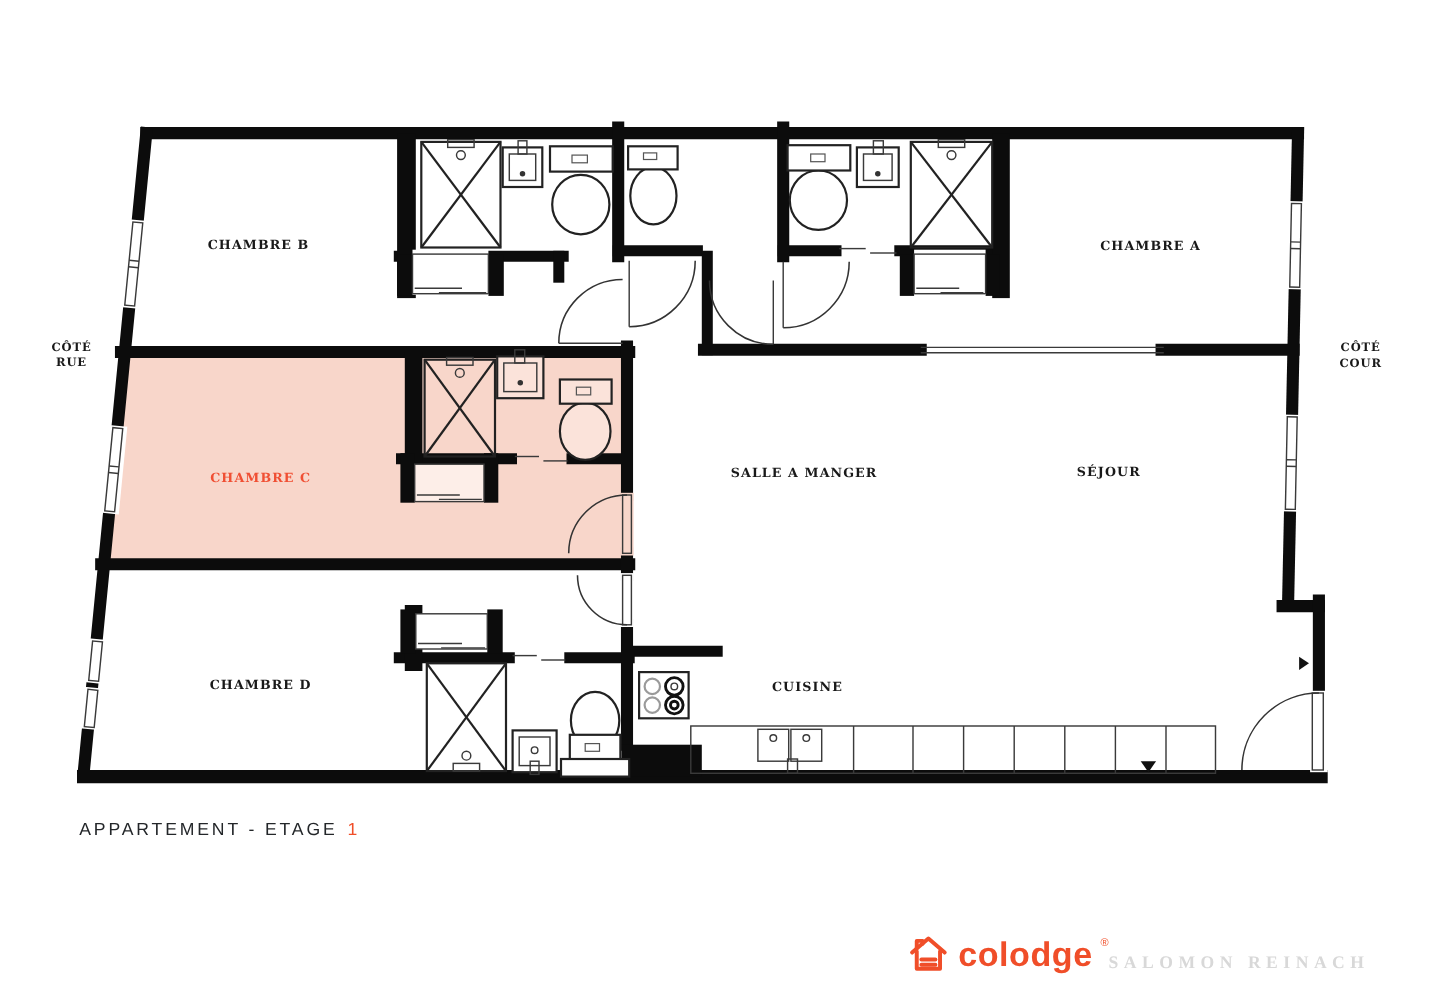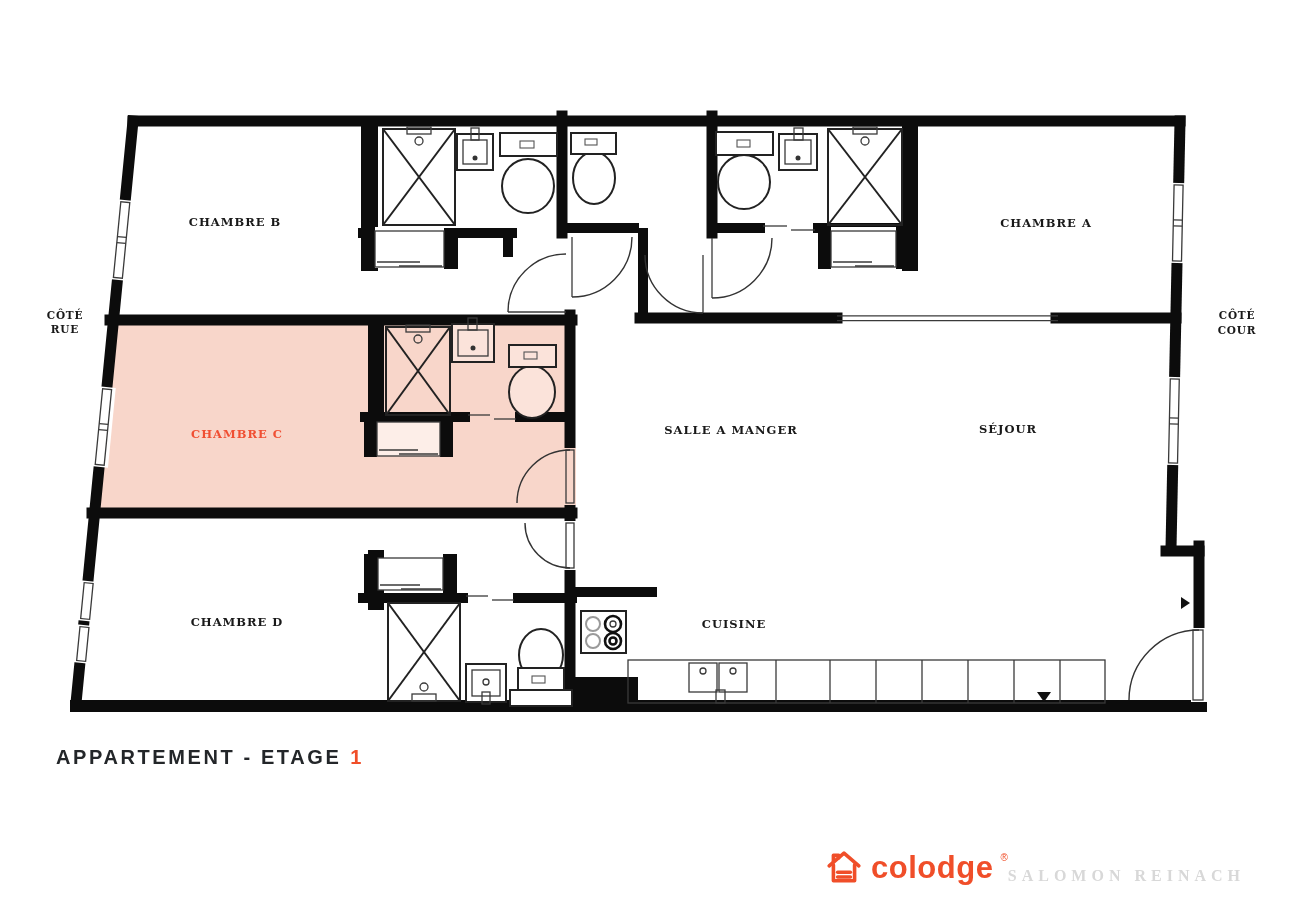--- a/index.html
+++ b/index.html
@@ -16,21 +16,21 @@
   .fp{stroke:#222;stroke-width:2;fill:#fbe3da;}
   .fn{stroke:#222;stroke-width:2;fill:none;}
   .arc{stroke:#333;stroke-width:1.4;fill:none;}
   .gray{stroke:#9a9a9a;stroke-width:2;fill:none;}
   .bold-burner{stroke:#111;stroke-width:2.6;fill:none;}
   
   .rlabel{font-family:"DejaVu Serif",serif;font-size:11.5px;font-weight:700;letter-spacing:1px;fill:#191919;text-anchor:middle;}
   .rlabel.hl{fill:#f04f33;}
   .slabel{font-family:"DejaVu Serif",serif;font-size:10.5px;font-weight:700;letter-spacing:.8px;fill:#191919;text-anchor:middle;}
   
-  .title{position:absolute;left:56px;top:746px;font-size:20px;font-weight:700;letter-spacing:2.6px;color:#232629;}
+  .title{position:absolute;left:72px;top:746px;font-size:16px;font-weight:400;letter-spacing:2.6px;color:#232629;}
   .title .accent{color:#f04e29;margin-left:9px;}
   
   .brand{position:absolute;top:849px;right:58px;display:flex;flex-direction:row;align-items:flex-end;}
   .brand-row{display:flex;align-items:center;gap:7px;}
   .house{width:40px;height:36px;}
   .word{font-size:31px;font-weight:800;color:#f04e29;letter-spacing:.5px;line-height:1;}
   .tm{font-size:10px;color:#f04e29;align-self:flex-start;margin-top:3px;}
   .residence{font-family:"Liberation Serif",serif;font-size:16px;font-weight:700;letter-spacing:5px;color:#d8d8d8;margin-top:-5px;white-space:nowrap;}
 </style>
 </head>

